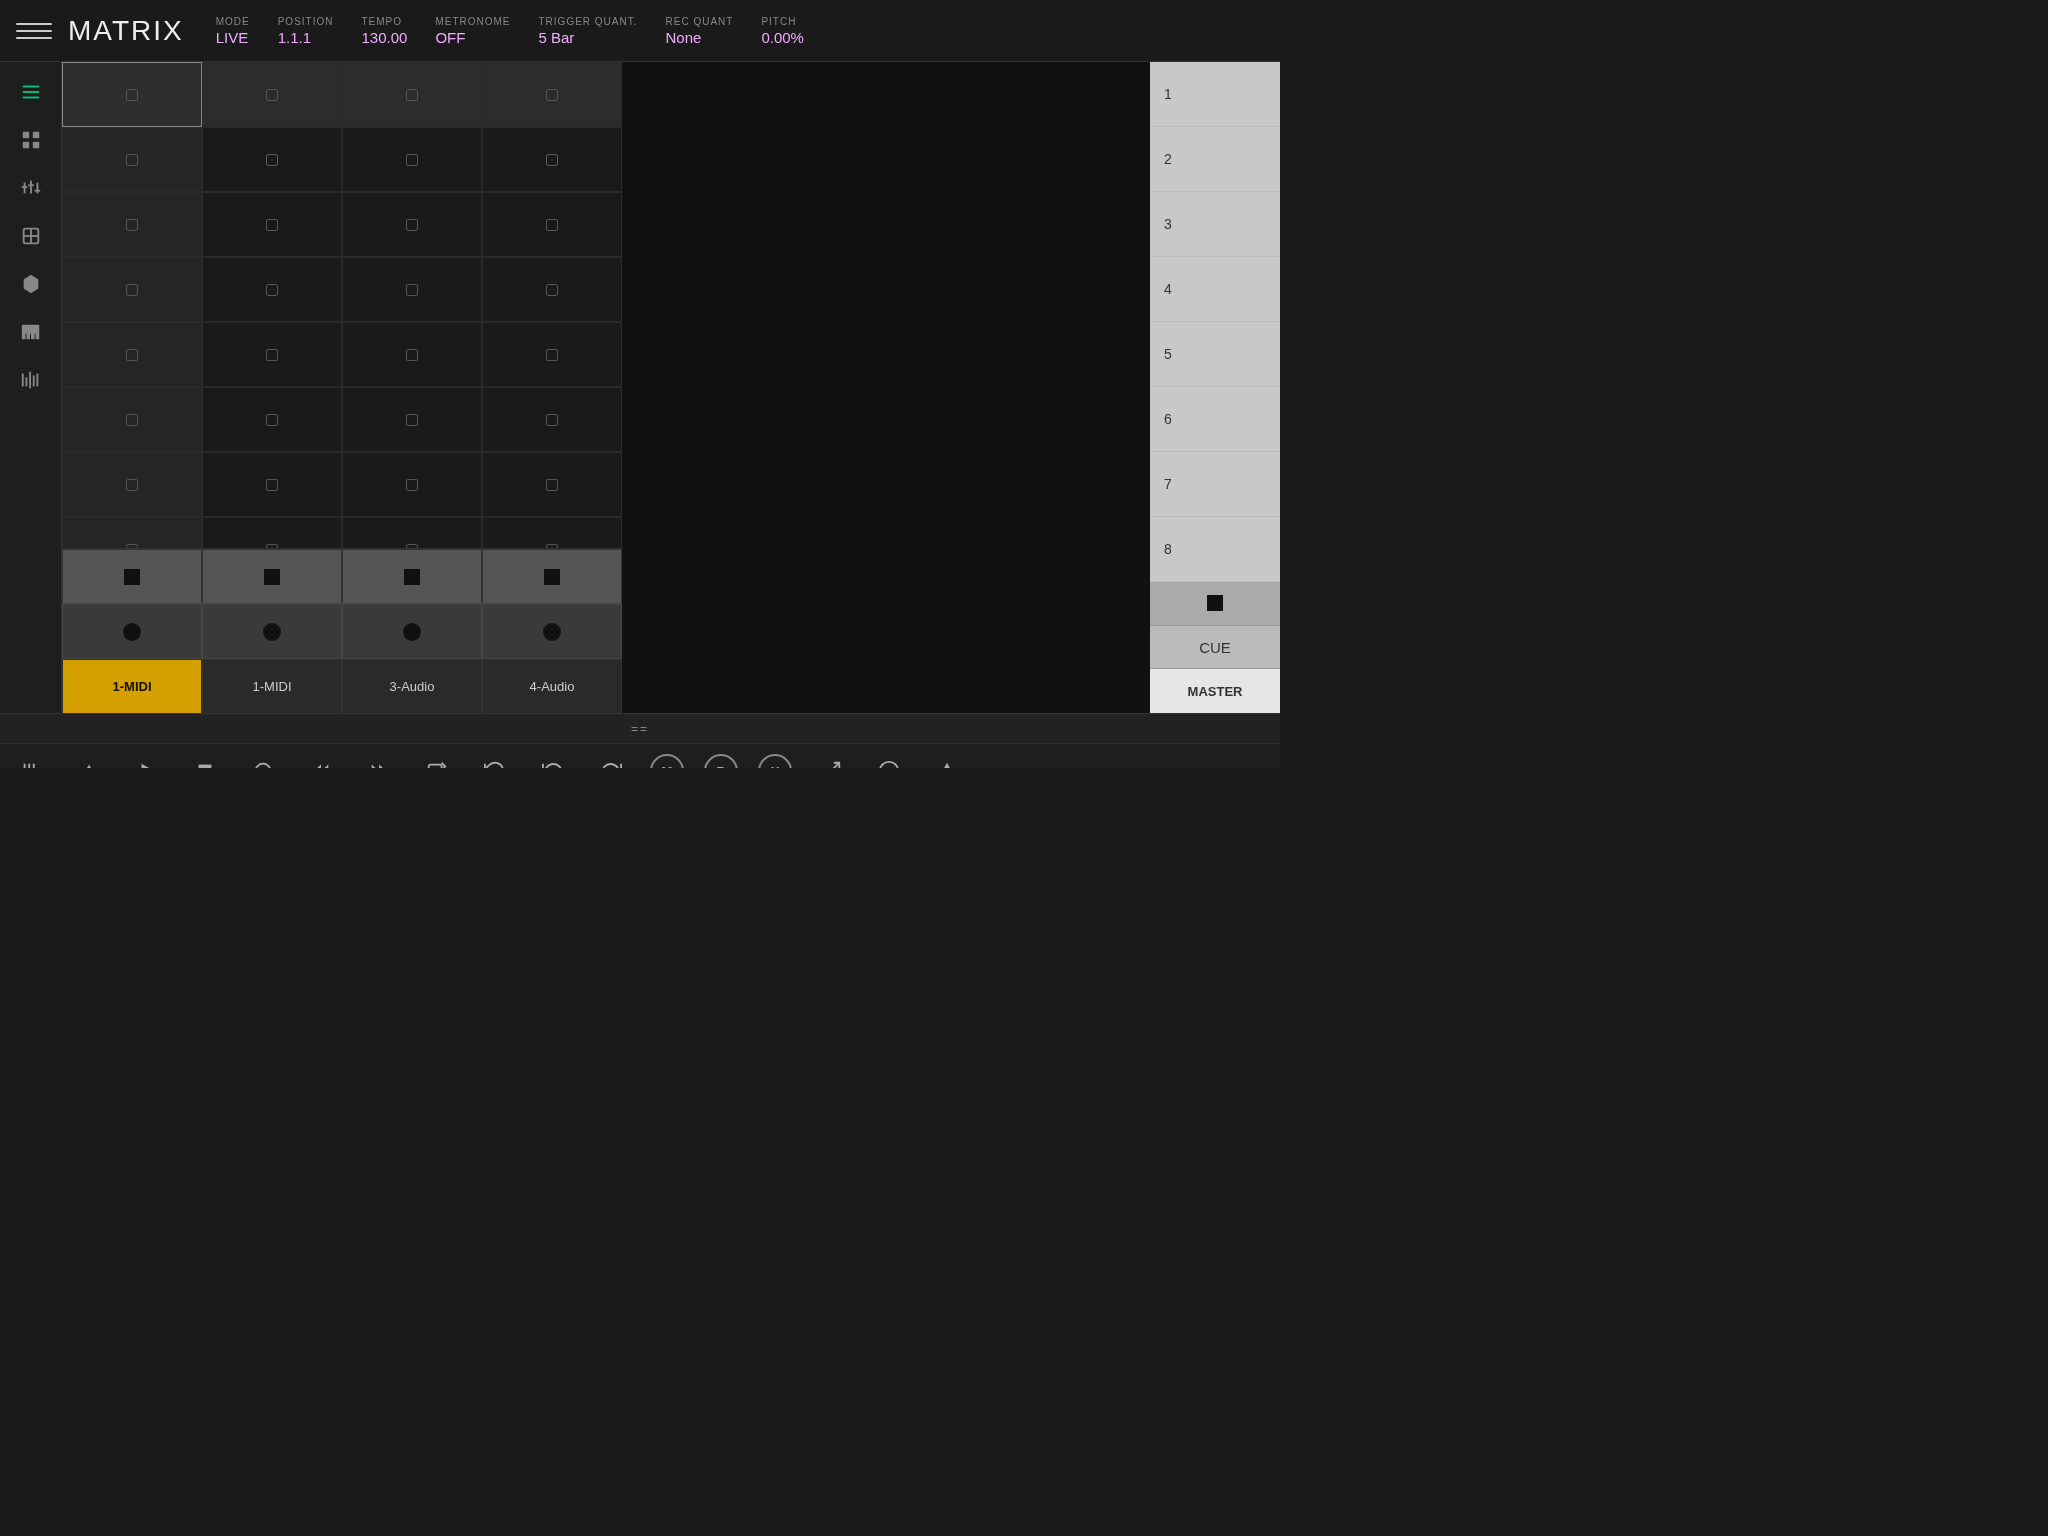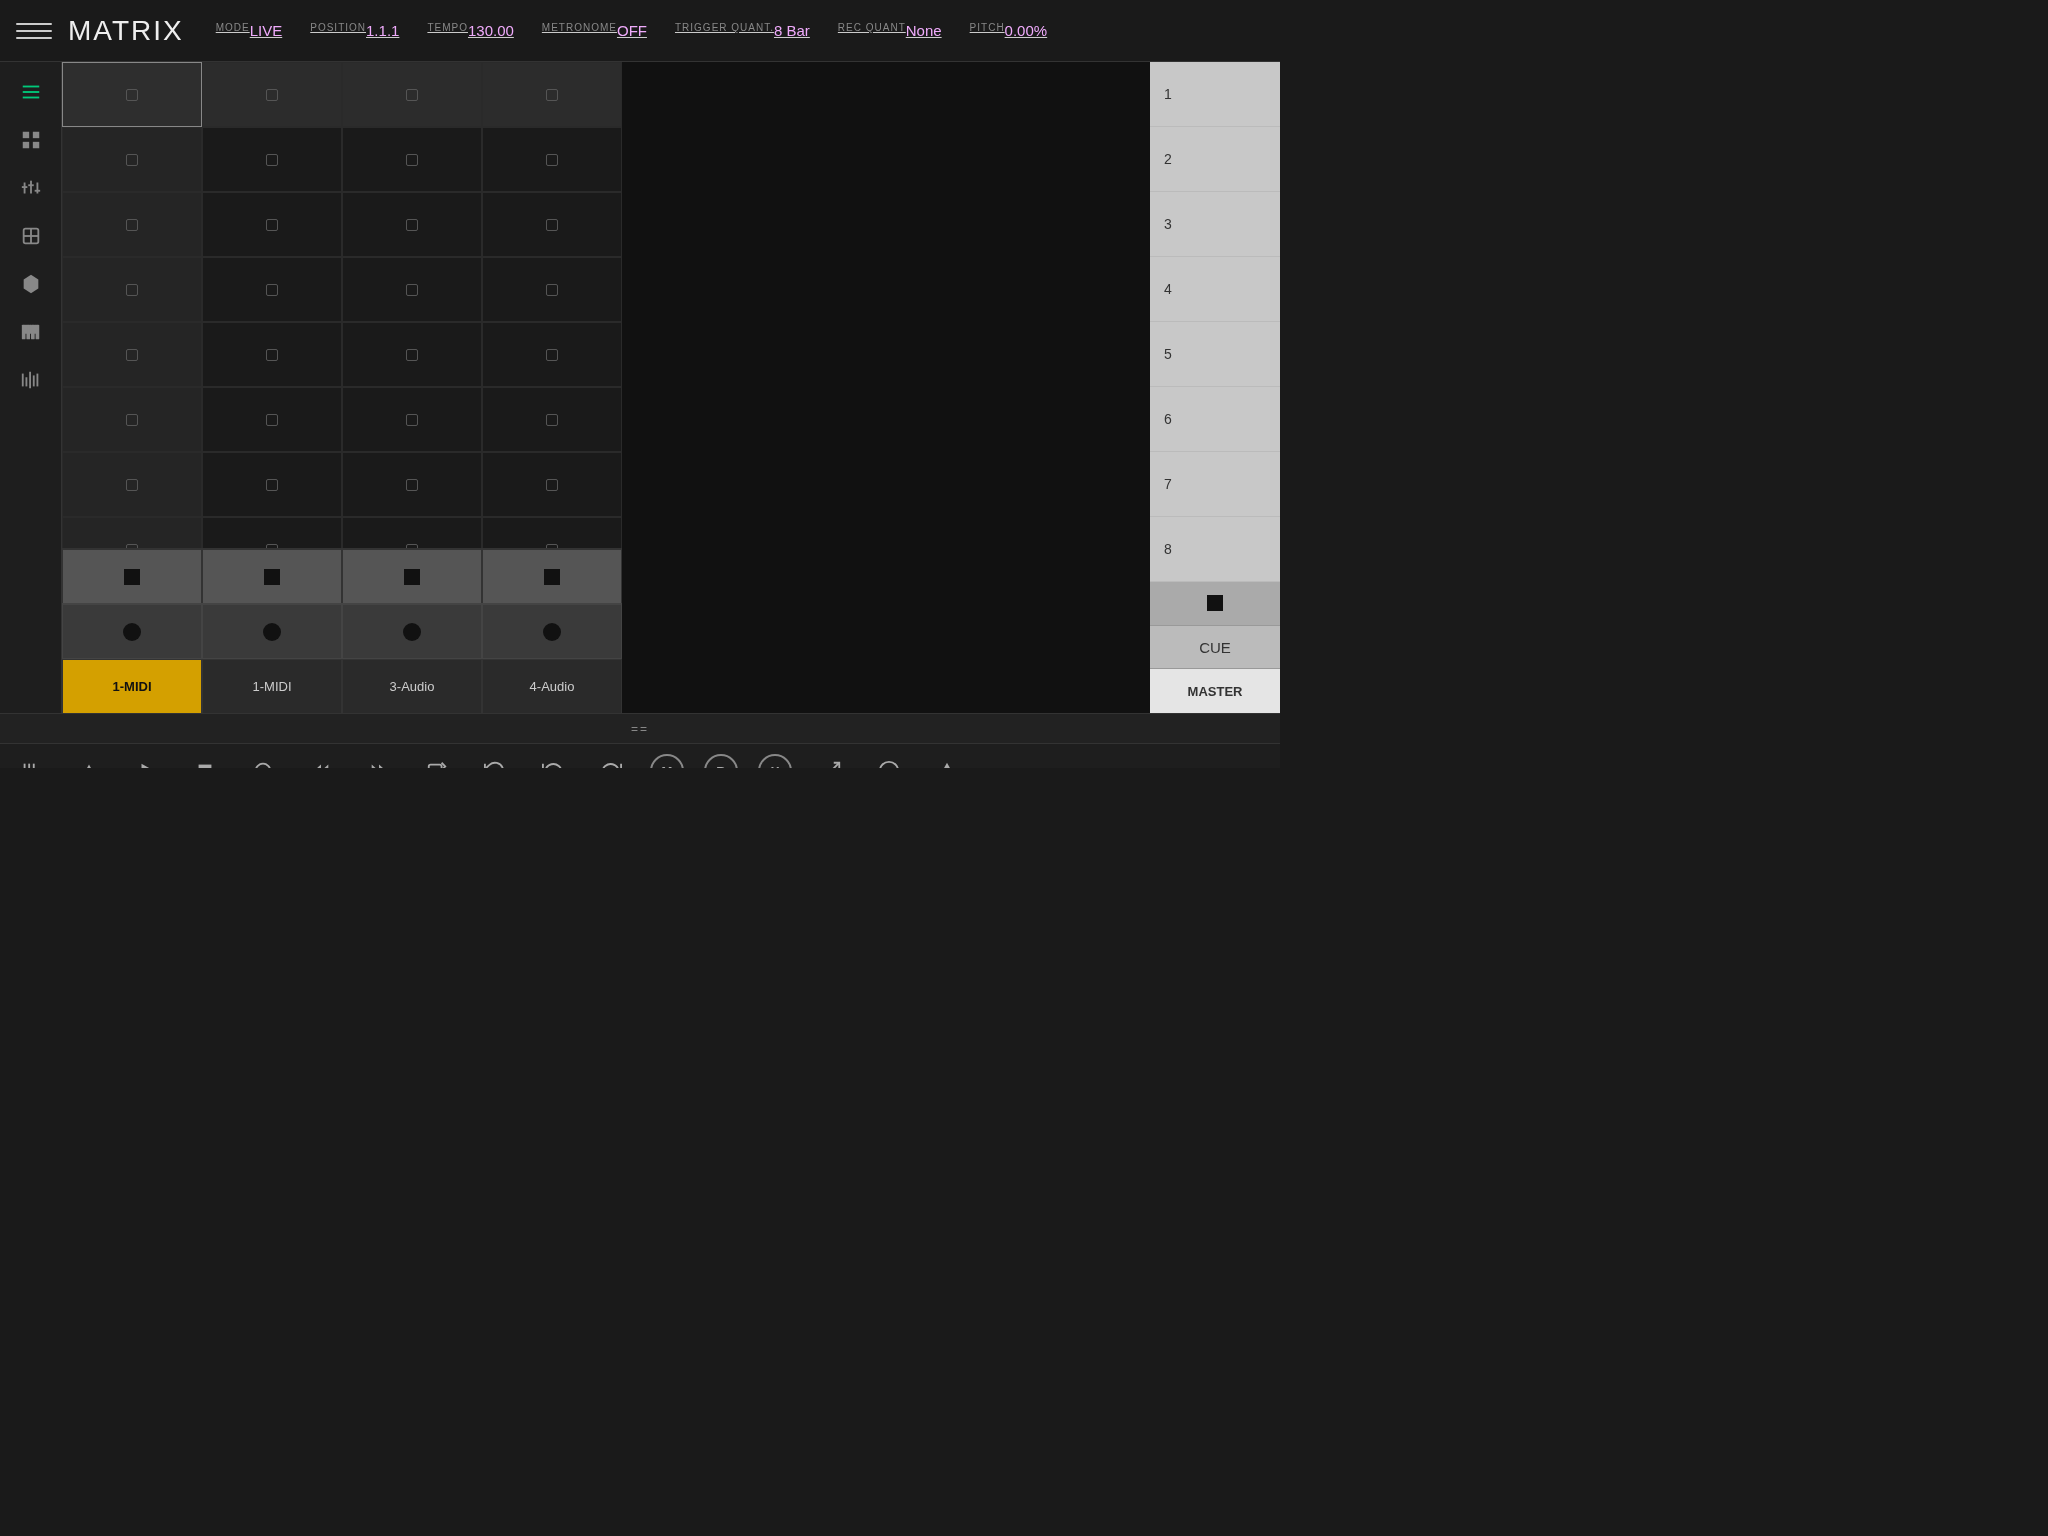--- a/index.html
+++ b/index.html
@@ -45,22 +45,22 @@
       letter-spacing: 2px;
       margin-right: 32px;
     }
     .header-params {
       display: flex;
       gap: 28px;
       align-items: flex-start;
     }
     .header-param {
       display: flex;
+      flex-direction: column;
       align-items: flex-start;
-      text-decoration: underline;
     }
     .header-param-label {
       font-size: 10px;
       color: #888;
       text-transform: uppercase;
       letter-spacing: 1px;
       margin-bottom: 2px;
     }
     .header-param-value {
       font-size: 15px;
@@ -278,21 +278,21 @@
     <div class="header-param">
       <span class="header-param-label">TEMPO</span>
       <span class="header-param-value">130.00</span>
     </div>
     <div class="header-param">
       <span class="header-param-label">METRONOME</span>
       <span class="header-param-value">OFF</span>
     </div>
     <div class="header-param">
       <span class="header-param-label">TRIGGER QUANT.</span>
-      <span class="header-param-value">8 Bar</span>
+      <span class="header-param-value">5 Bar</span>
     </div>
     <div class="header-param">
       <span class="header-param-label">REC QUANT</span>
       <span class="header-param-value">None</span>
     </div>
     <div class="header-param">
       <span class="header-param-label">PITCH</span>
       <span class="header-param-value">0.00%</span>
     </div>
   </div>

